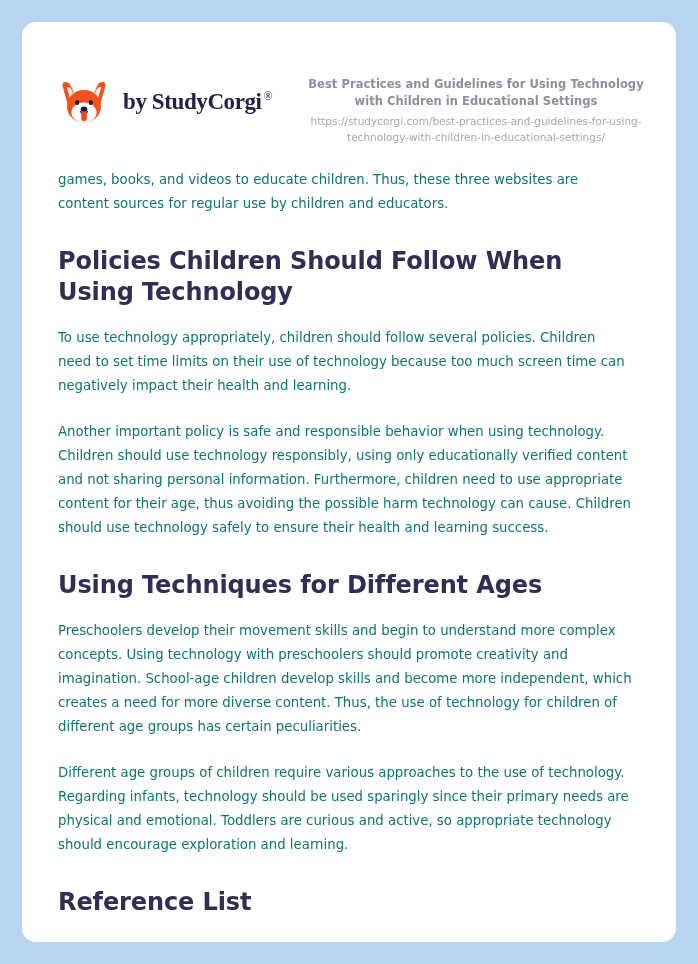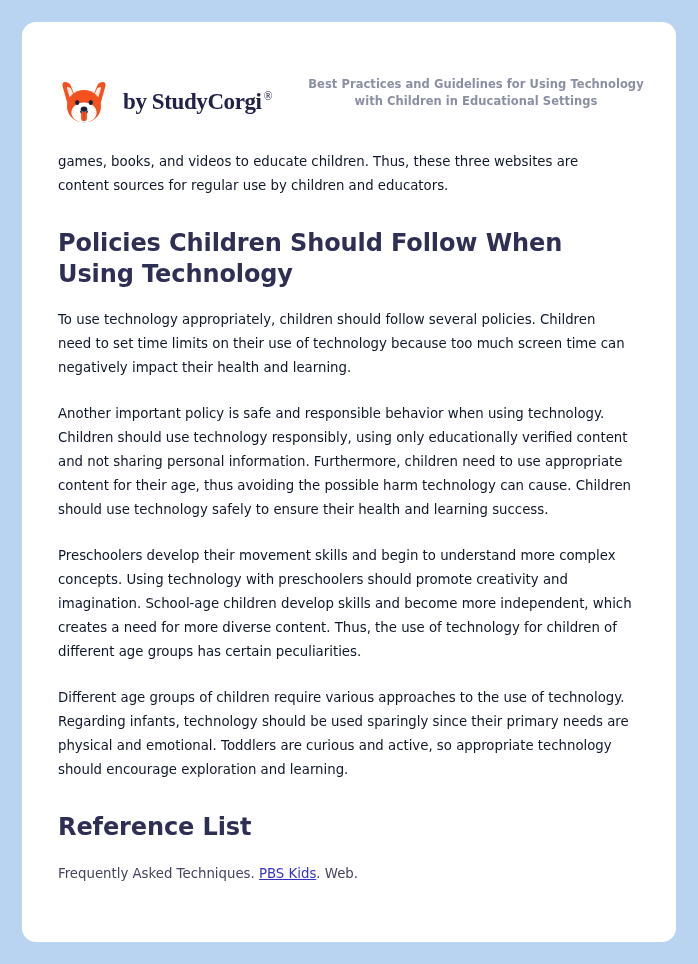--- a/index.html
+++ b/index.html
@@ -79,21 +79,21 @@
     margin-top: 5px;
     word-break: break-word;
   }
   
   .doc-body {
     padding: 22px 44px 0 36px;
   }
   .para {
     font-size: 13.3px;
     line-height: 24px;
-    color: #0f172a;
+    color: #0f766e;
     margin: 0 0 22px 0;
   }
   h2.section-heading {
     font-size: 24px;
     font-weight: bold;
     color: #2f2f55;
     margin: 30px 0 18px 0;
     letter-spacing: -0.1px;
     line-height: 1.3;
   }
@@ -132,32 +132,34 @@
           <path d="M22.8 35.4 C23.6 38 24.6 38.8 26 38.8 C27.4 38.8 28.4 38 29.2 35.4" fill="none" stroke="#1f1f3d" stroke-width="1.5" stroke-linecap="round"></path>
           <path d="M23.1 37.2 C23.1 36.3 24.4 35.7 26 35.7 C27.6 35.7 28.9 36.3 28.9 37.2 L28.9 42.4 C28.9 44 27.6 45.1 26 45.1 C24.4 45.1 23.1 44 23.1 42.4 Z" fill="#f4511e"></path>
           <path d="M26 35.9 L26 44.6" stroke="#d8401a" stroke-width="1" stroke-linecap="round"></path>
         </svg>
       </span>
       <span class="brand-name"><span>by StudyCorgi</span><span class="brand-reg">®</span></span>
     </div>
 
     <div class="header-meta">
       <div class="header-title">Best Practices and Guidelines for Using Technology with Children in Educational Settings</div>
+      <div class="header-url">https://studycorgi.com/best-practices-and-guidelines-for-using-technology-with-children-in-educational-settings/</div>
     </div>
 
   </div>
 
   <div class="doc-body">
 
     <p class="para">games, books, and videos to educate children. Thus, these three websites are content sources for regular use by children and educators.</p>
 
     <h2 class="section-heading">Policies Children Should Follow When Using Technology</h2>
     <p class="para">To use technology appropriately, children should follow several policies. Children need to set time limits on their use of technology because too much screen time can negatively impact their health and learning.</p>
     <p class="para">Another important policy is safe and responsible behavior when using technology. Children should use technology responsibly, using only educationally verified content and not sharing personal information. Furthermore, children need to use appropriate content for their age, thus avoiding the possible harm technology can cause. Children should use technology safely to ensure their health and learning success.</p>
 
+    <h2 class="section-heading">Using Techniques for Different Ages</h2>
     <p class="para">Preschoolers develop their movement skills and begin to understand more complex concepts. Using technology with preschoolers should promote creativity and imagination. School-age children develop skills and become more independent, which creates a need for more diverse content. Thus, the use of technology for children of different age groups has certain peculiarities.</p>
     <p class="para">Different age groups of children require various approaches to the use of technology. Regarding infants, technology should be used sparingly since their primary needs are physical and emotional. Toddlers are curious and active, so appropriate technology should encourage exploration and learning.</p>
 
     <h2 class="section-heading">Reference List</h2>
 
     <p class="ref-line"><span>Frequently Asked Techniques. </span><a class="ref-link" href="#">PBS Kids</a><span>. Web.</span></p>
 
   </div>
 
 </div>

